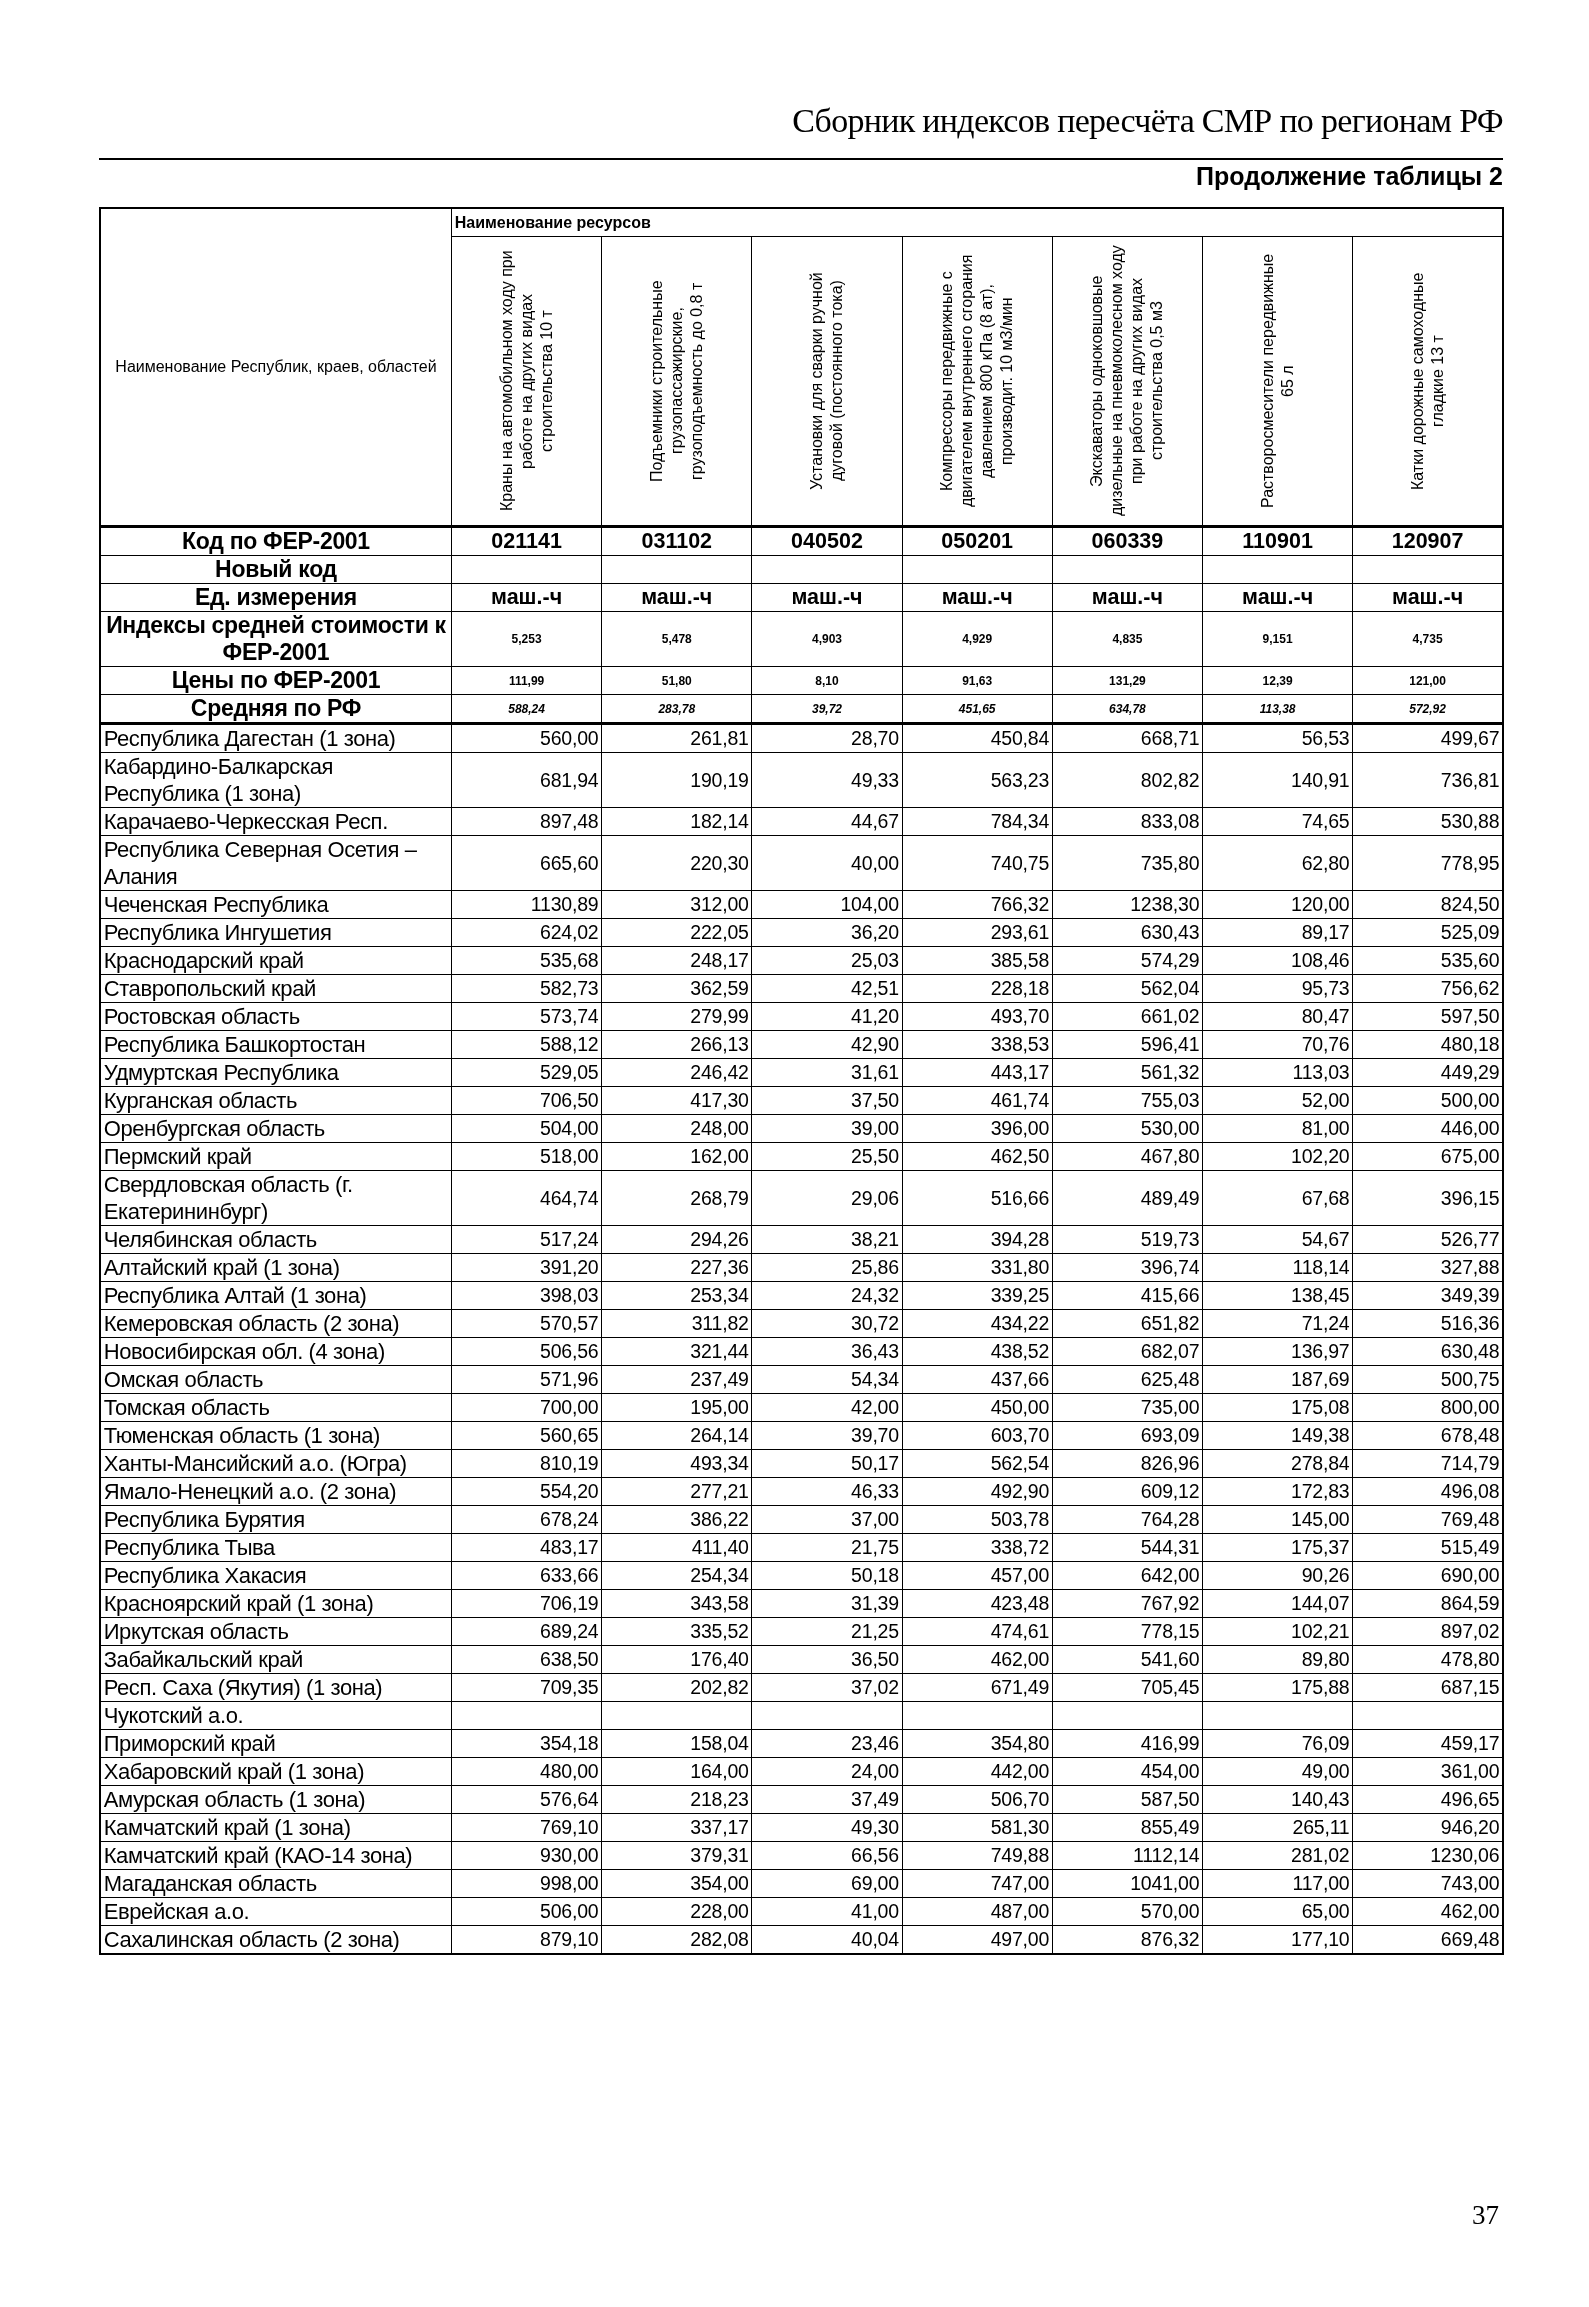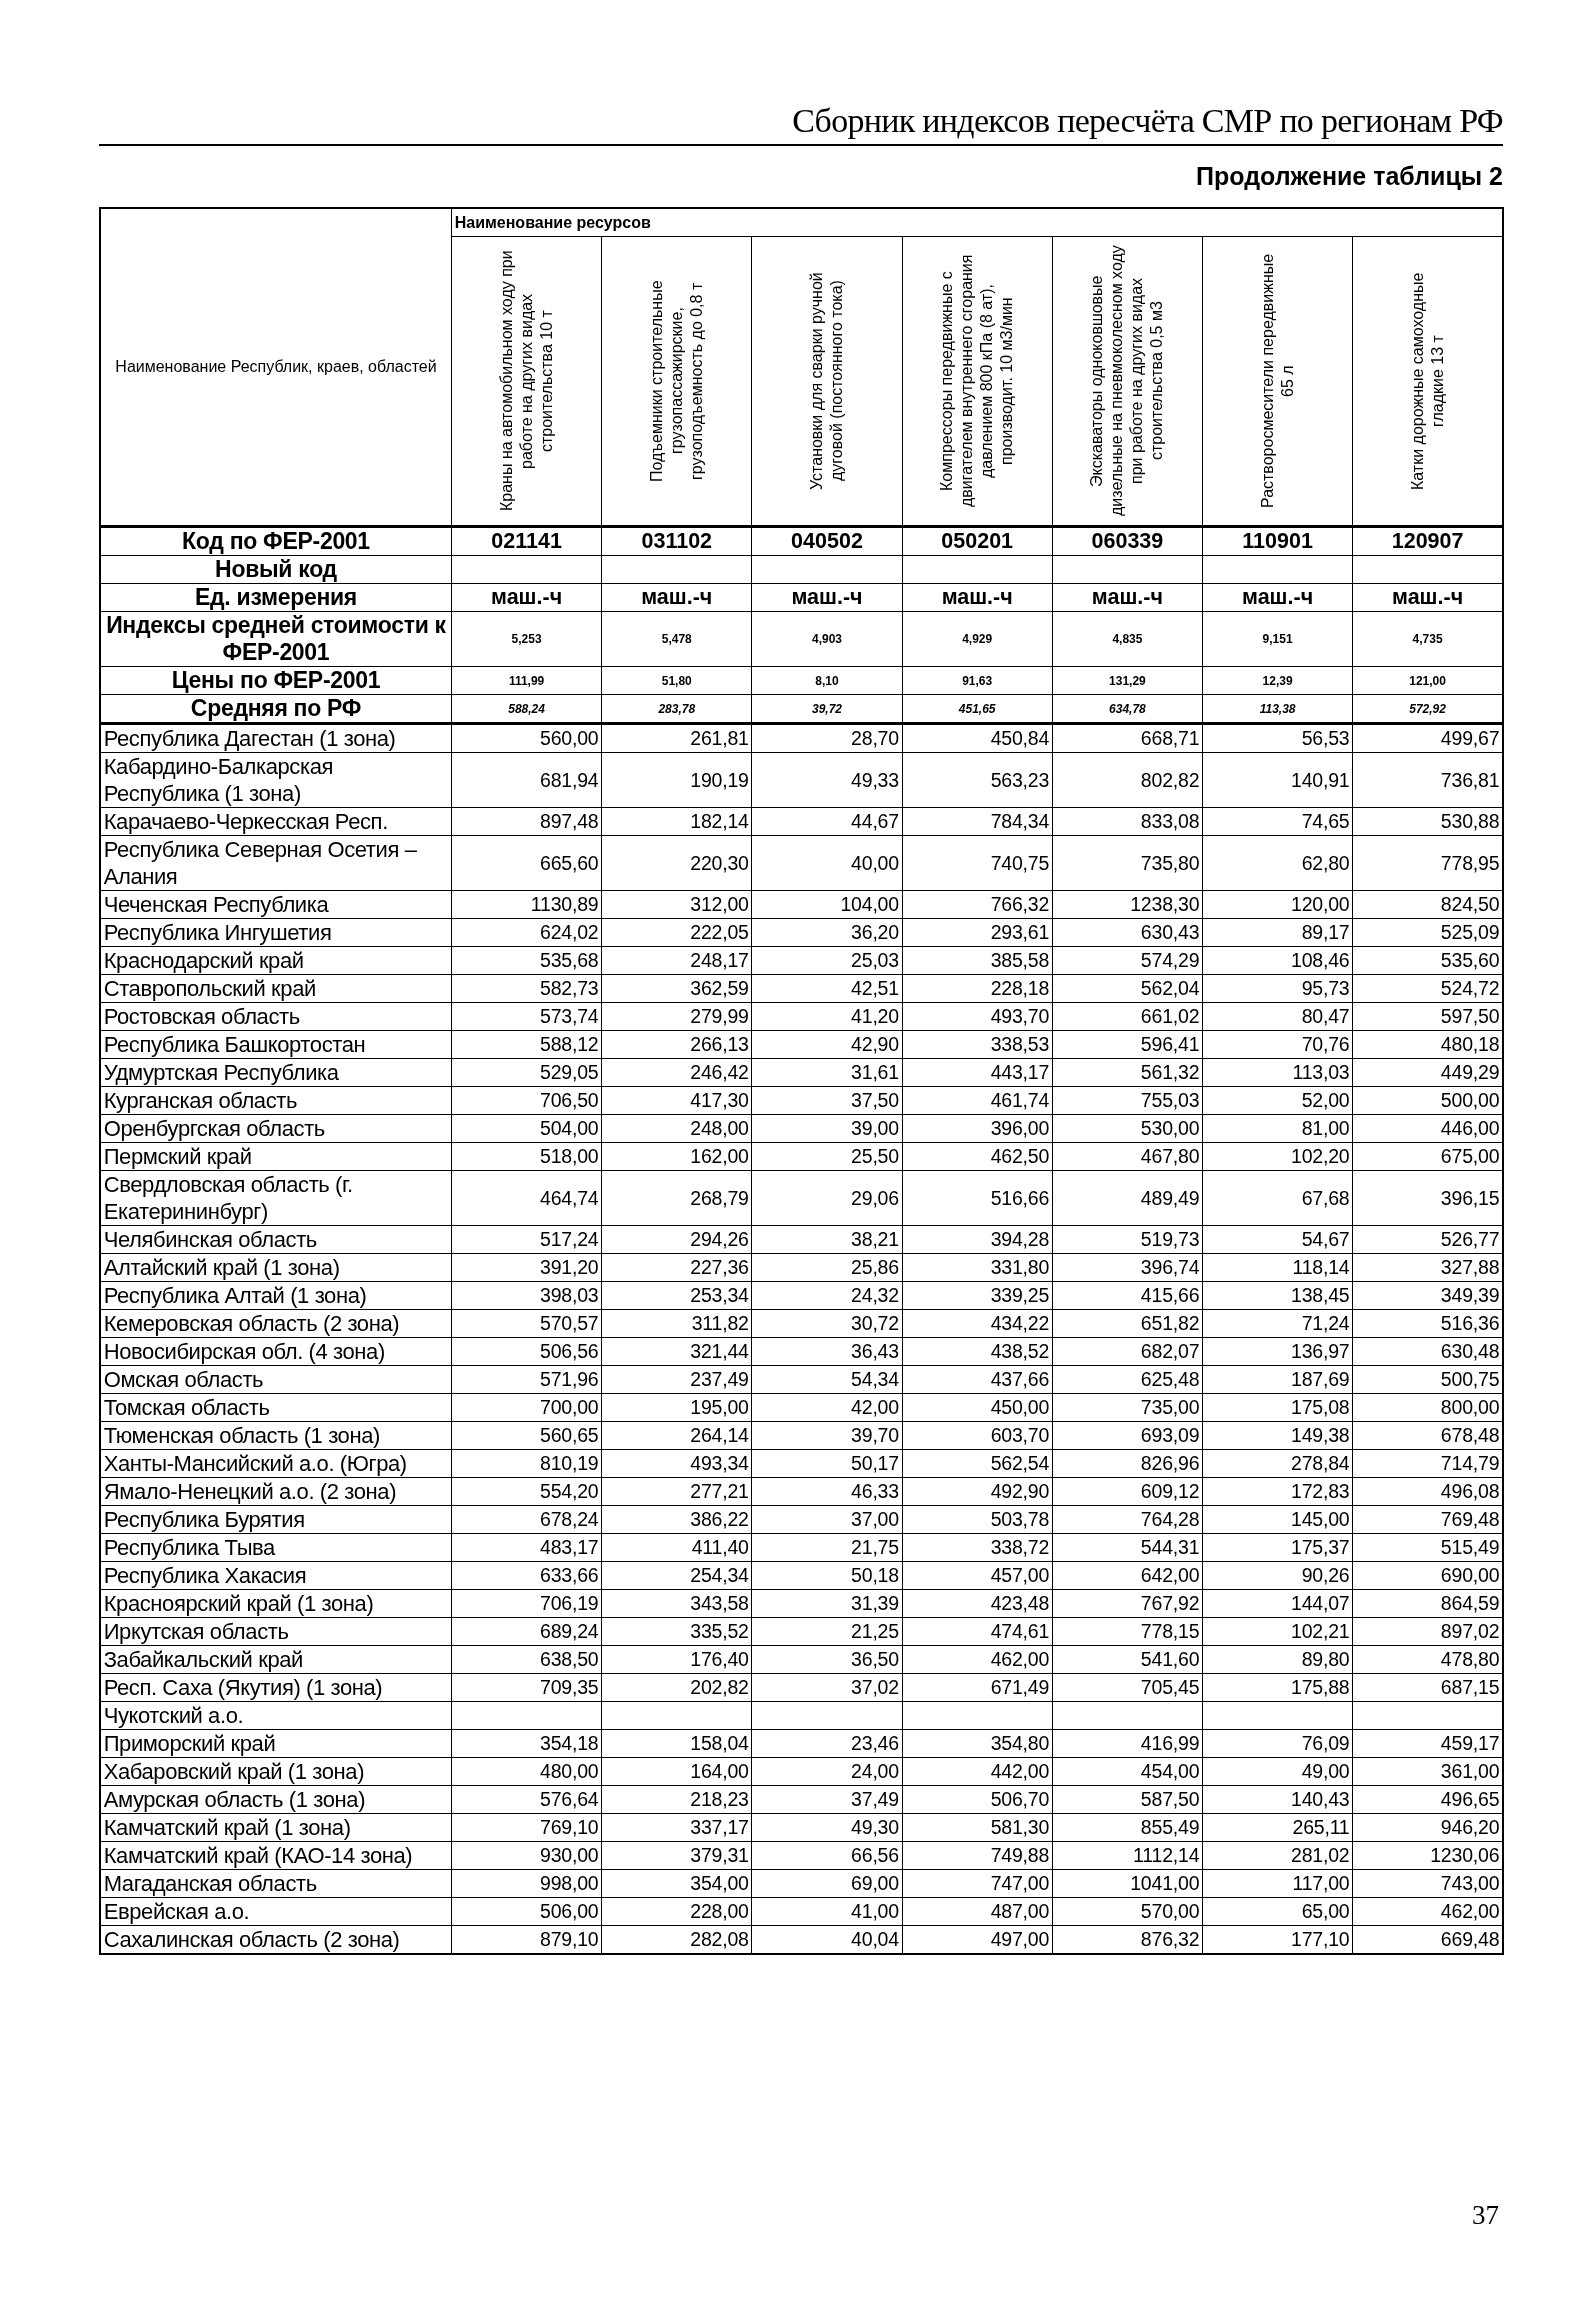--- a/index.html
+++ b/index.html
@@ -1,20 +1,20 @@
 <!DOCTYPE html>
 <html style="font-size:10.8px"><head>
 <meta charset="utf-8">
 <style>
   html, body { margin: 0; padding: 0; background: #ffffff; }
   body { width: 1590px; height: 2307px; position: relative; overflow: hidden; color: #000; }
   .running-header {
     position: absolute; left: 99px; top: 101px; width: 1404px;
     text-align: right; font-family: "Liberation Serif", serif; font-size: 34px;
-    letter-spacing: -0.7px; padding-bottom: 4px; border-bottom: 2px solid #000;
+    letter-spacing: -0.7px; padding-bottom: 18px; border-bottom: 2px solid #000;
     line-height: 39px;
   }
   .table-caption {
     position: absolute; left: 99px; top: 160px; width: 1404px; text-align: right;
     font-family: "Liberation Sans", sans-serif; font-weight: bold; font-size: 25px;
     line-height: 32px;
   }
   table.idx {
     position: absolute; left: 99px; top: 207px; width: 1405px;
     border-collapse: collapse; table-layout: fixed;
@@ -236,21 +236,21 @@
         <td class="num c6">535,60</td>
       </tr>
       <tr class="data-row">
         <td class="region">Ставропольский край</td>
         <td class="num c0">582,73</td>
         <td class="num c1">362,59</td>
         <td class="num c2">42,51</td>
         <td class="num c3">228,18</td>
         <td class="num c4">562,04</td>
         <td class="num c5">95,73</td>
-        <td class="num c6">524,72</td>
+        <td class="num c6">756,62</td>
       </tr>
       <tr class="data-row">
         <td class="region">Ростовская область</td>
         <td class="num c0">573,74</td>
         <td class="num c1">279,99</td>
         <td class="num c2">41,20</td>
         <td class="num c3">493,70</td>
         <td class="num c4">661,02</td>
         <td class="num c5">80,47</td>
         <td class="num c6">597,50</td>

